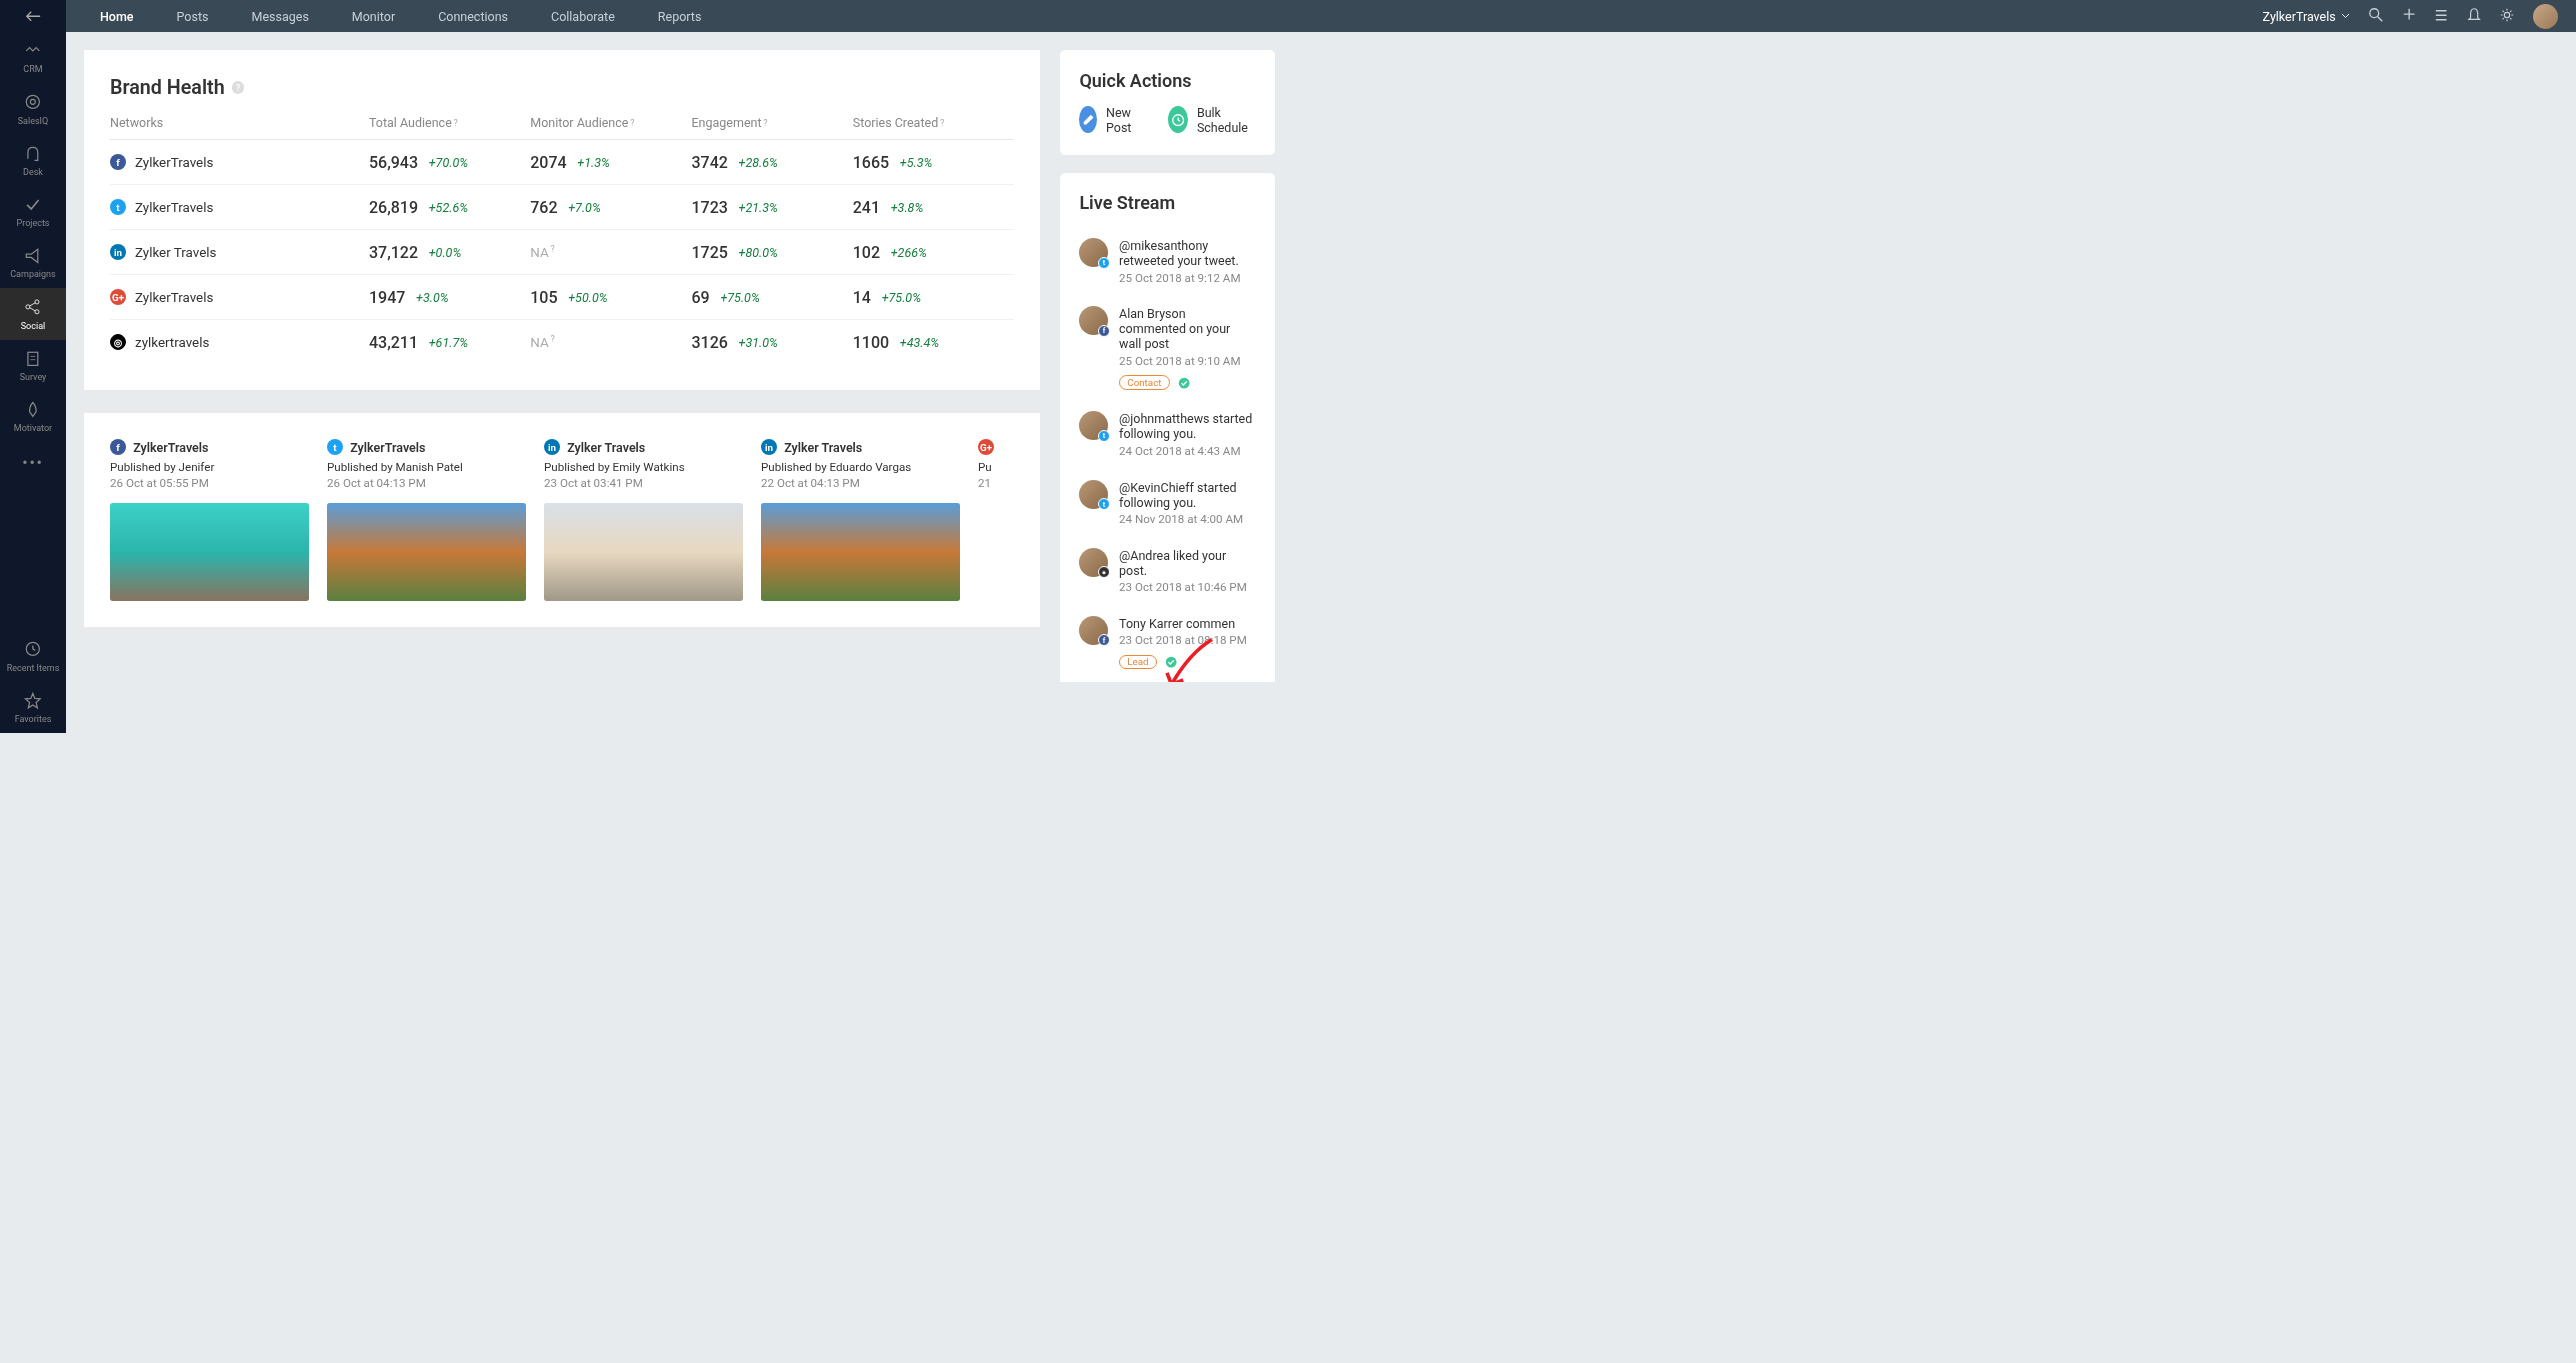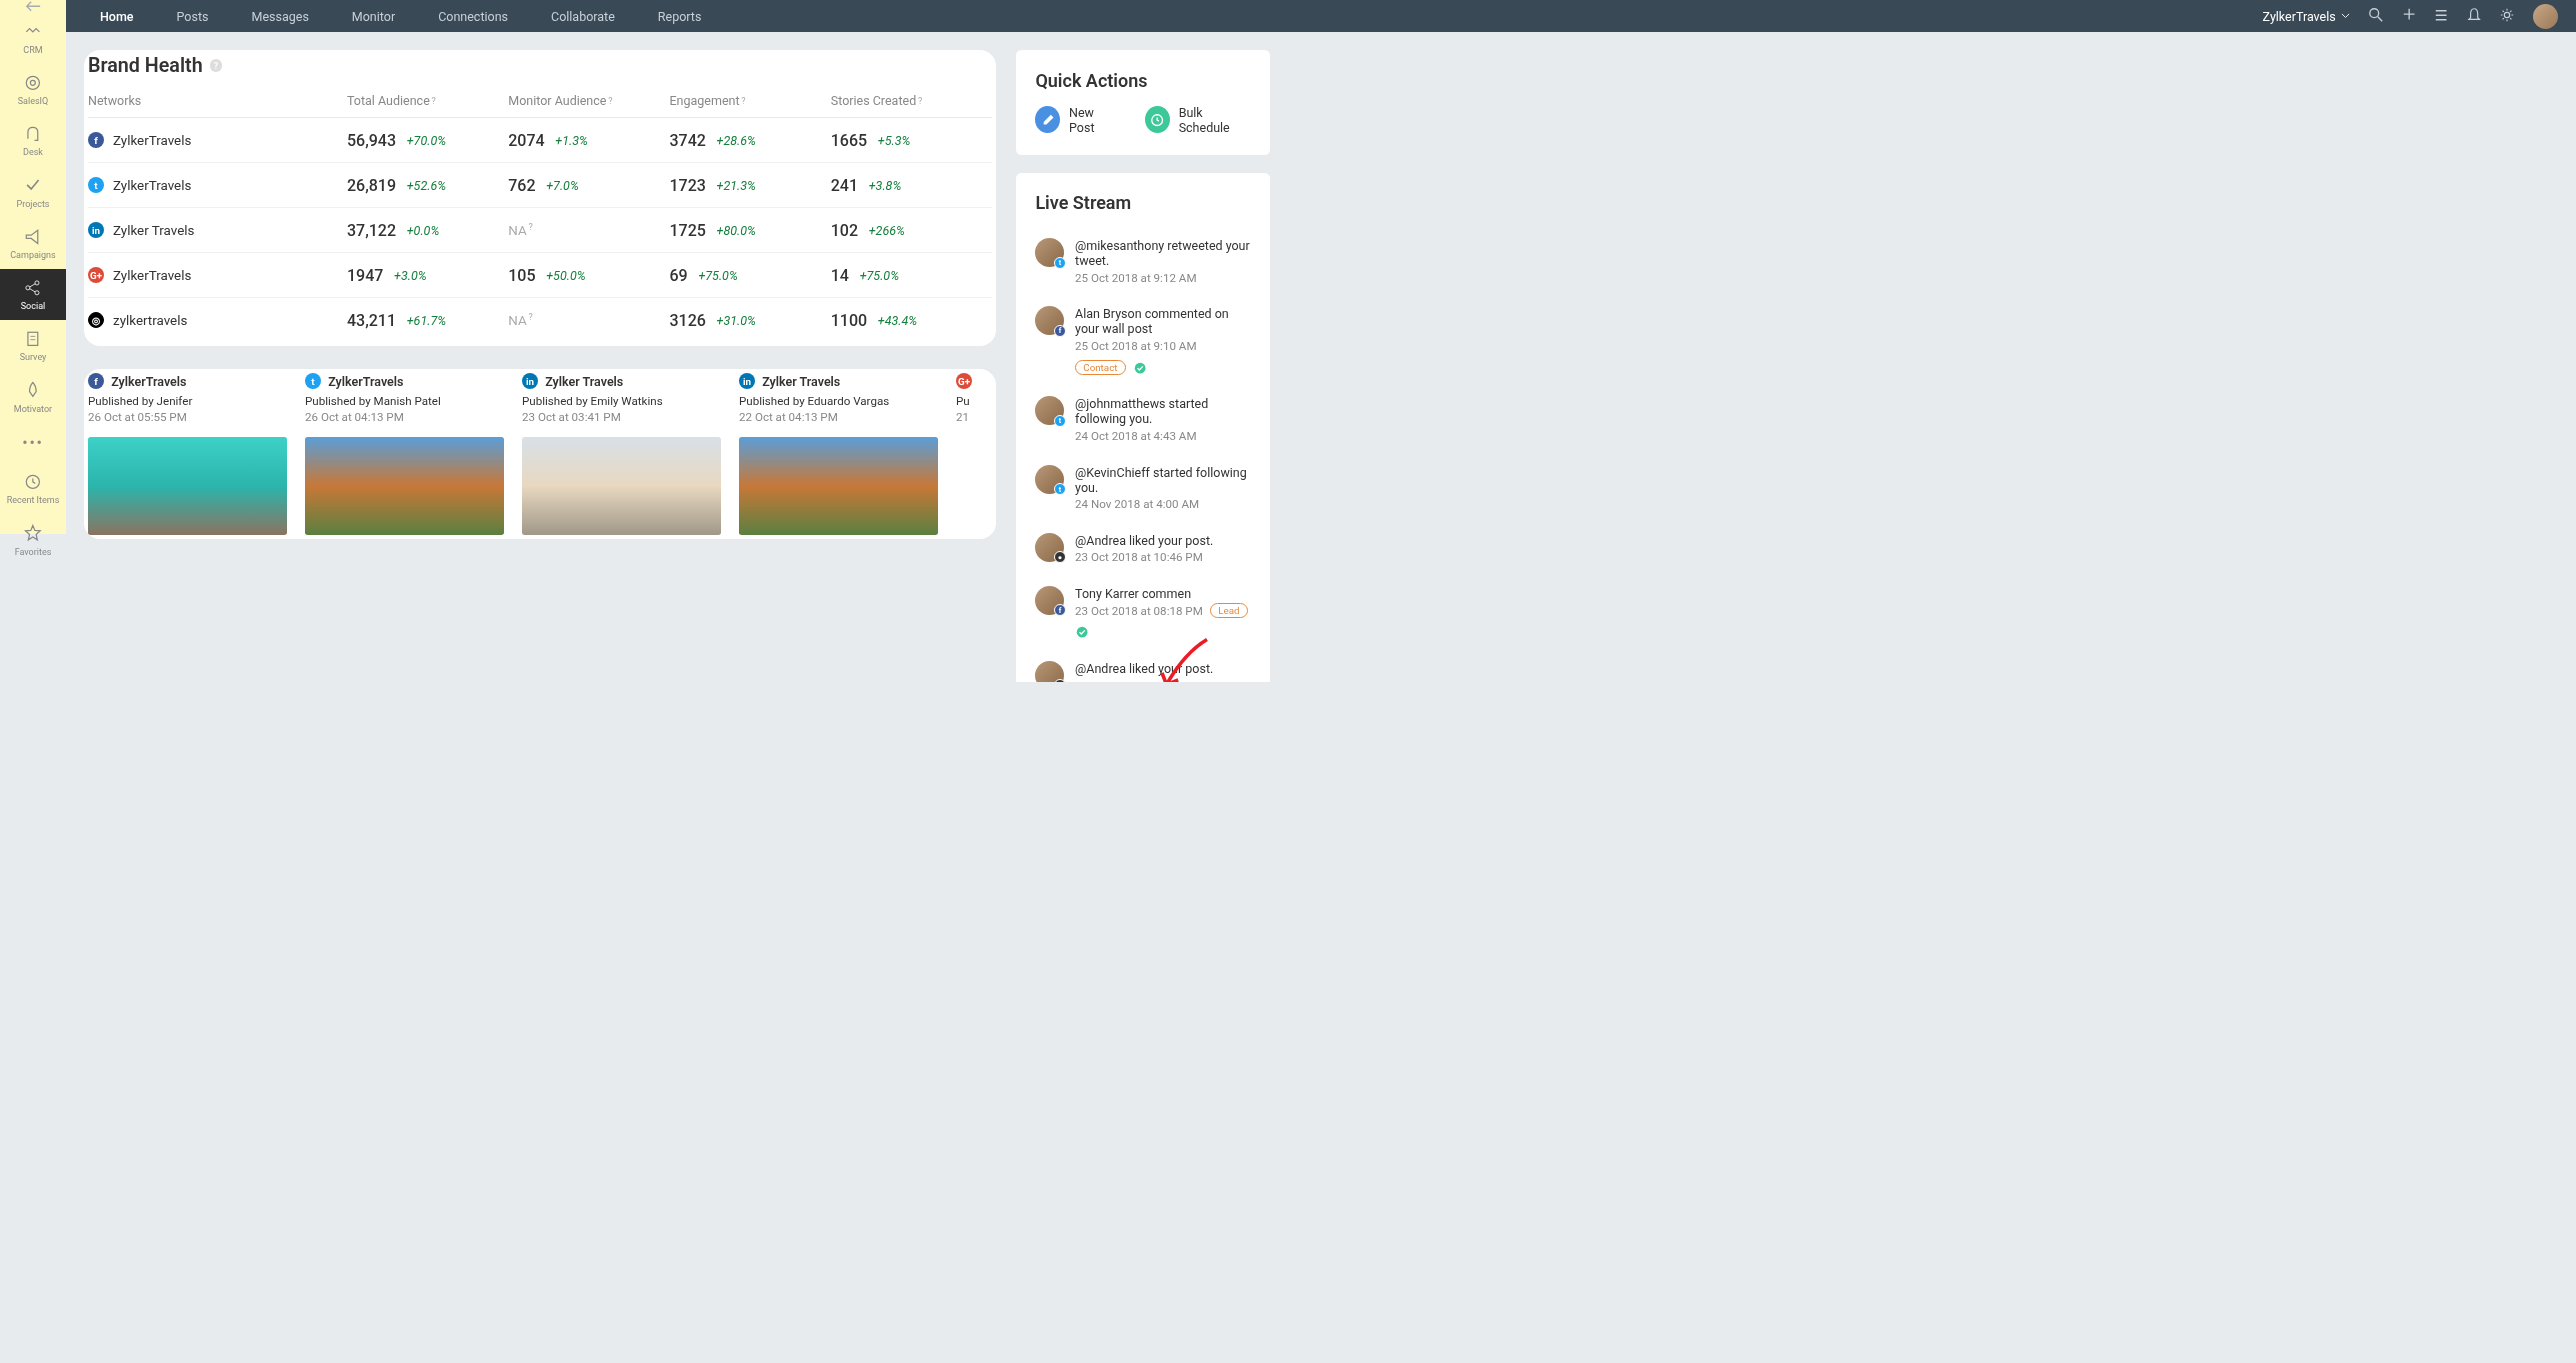--- a/index.html
+++ b/index.html
@@ -1,18 +1,18 @@
 <!DOCTYPE html>
 <html style="font-size:14.3px"><head>
 <meta charset="utf-8">
 <style>
 * { margin: 0; padding: 0; box-sizing: border-box; font-family: -apple-system, BlinkMacSystemFont, "Segoe UI", Roboto, sans-serif; }
 body { background: #e8ebee; width: 1288px; height: 682px; overflow: hidden; }
 
-.sidebar { position: fixed; left: 0; top: 0; width: 66px; height: 534px; background: #fef9c3; display: flex; flex-direction: column; }
+.sidebar { position: fixed; left: 0; top: 0; width: 66px; height: 733px; background: #0f172a; display: flex; flex-direction: column; }
 .sidebar-toggle { height: 32px; display: flex; align-items: center; justify-content: center; color: #aaa; }
 .sidebar-item { display: flex; flex-direction: column; align-items: center; justify-content: center; padding: 9px 0; color: #888; font-size: 9px; cursor: pointer; }
 .sidebar-item.active { background: #2c2c2c; color: #fff; }
 .sidebar-item svg { width: 19.7px; height: 19.7px; margin-bottom: 3.6px; }
 .sidebar-spacer { flex: 1; }
 .sidebar-dots { color: #888; font-size: 16px; text-align: center; padding: 10.7px 0; letter-spacing: 1.8px; }
 
 .topbar { position: fixed; left: 66px; top: 0; right: 0; height: 32px; background: #3a4956; display: flex; align-items: center; padding: 0 18px; color: #fff; }
 .topbar-nav { display: flex; gap: 27px; }
 .topbar-nav-item { color: #c8d0d8; font-size: 12.5px; cursor: pointer; padding-left: 16px; }
@@ -20,21 +20,21 @@
 .topbar-spacer { flex: 1; }
 .topbar-account { color: #fff; font-size: 12.5px; margin-right: 18px; display: flex; align-items: center; gap: 5.4px; }
 .topbar-icons { display: flex; gap: 18px; align-items: center; }
 .topbar-icon { color: #c8d0d8; cursor: pointer; }
 .avatar { width: 25px; height: 25px; border-radius: 50%; background: linear-gradient(135deg, #c8a888, #9a7858); }
 
 .main { margin-left: 66px; margin-top: 32px; padding: 18px; display: flex; gap: 19.7px; }
 .left-col { flex: 1; display: flex; flex-direction: column; gap: 23px; }
 .right-col { width: 315px; display: flex; flex-direction: column; gap: 18px; }
 
-.card { background: #fff; border-radius: 16px; padding: 4px; }
+.card { background: #fff; border-radius: 0; padding: 26px; }
 
 .card-title { font-size: 19.7px; font-weight: 600; color: #333; margin-bottom: 16px; display: flex; align-items: center; gap: 7.2px; }
 .card-title-help { width: 12.5px; height: 12.5px; border-radius: 50%; background: #ddd; color: #fff; font-size: 9px; display: inline-flex; align-items: center; justify-content: center; }
 
 .health-table { width: 100%; }
 .health-header { display: flex; border-bottom: 0.9px solid #e8e8e8; padding-bottom: 9px; }
 .health-row { display: flex; border-bottom: 0.9px solid #f0f0f0; padding: 12.5px 0; align-items: center; }
 .health-row:last-child { border-bottom: none; }
 .health-col-net { width: 259px; color: #888; font-size: 12.5px; }
 .health-col { flex: 1; color: #888; font-size: 12.5px; display: flex; align-items: center; }

